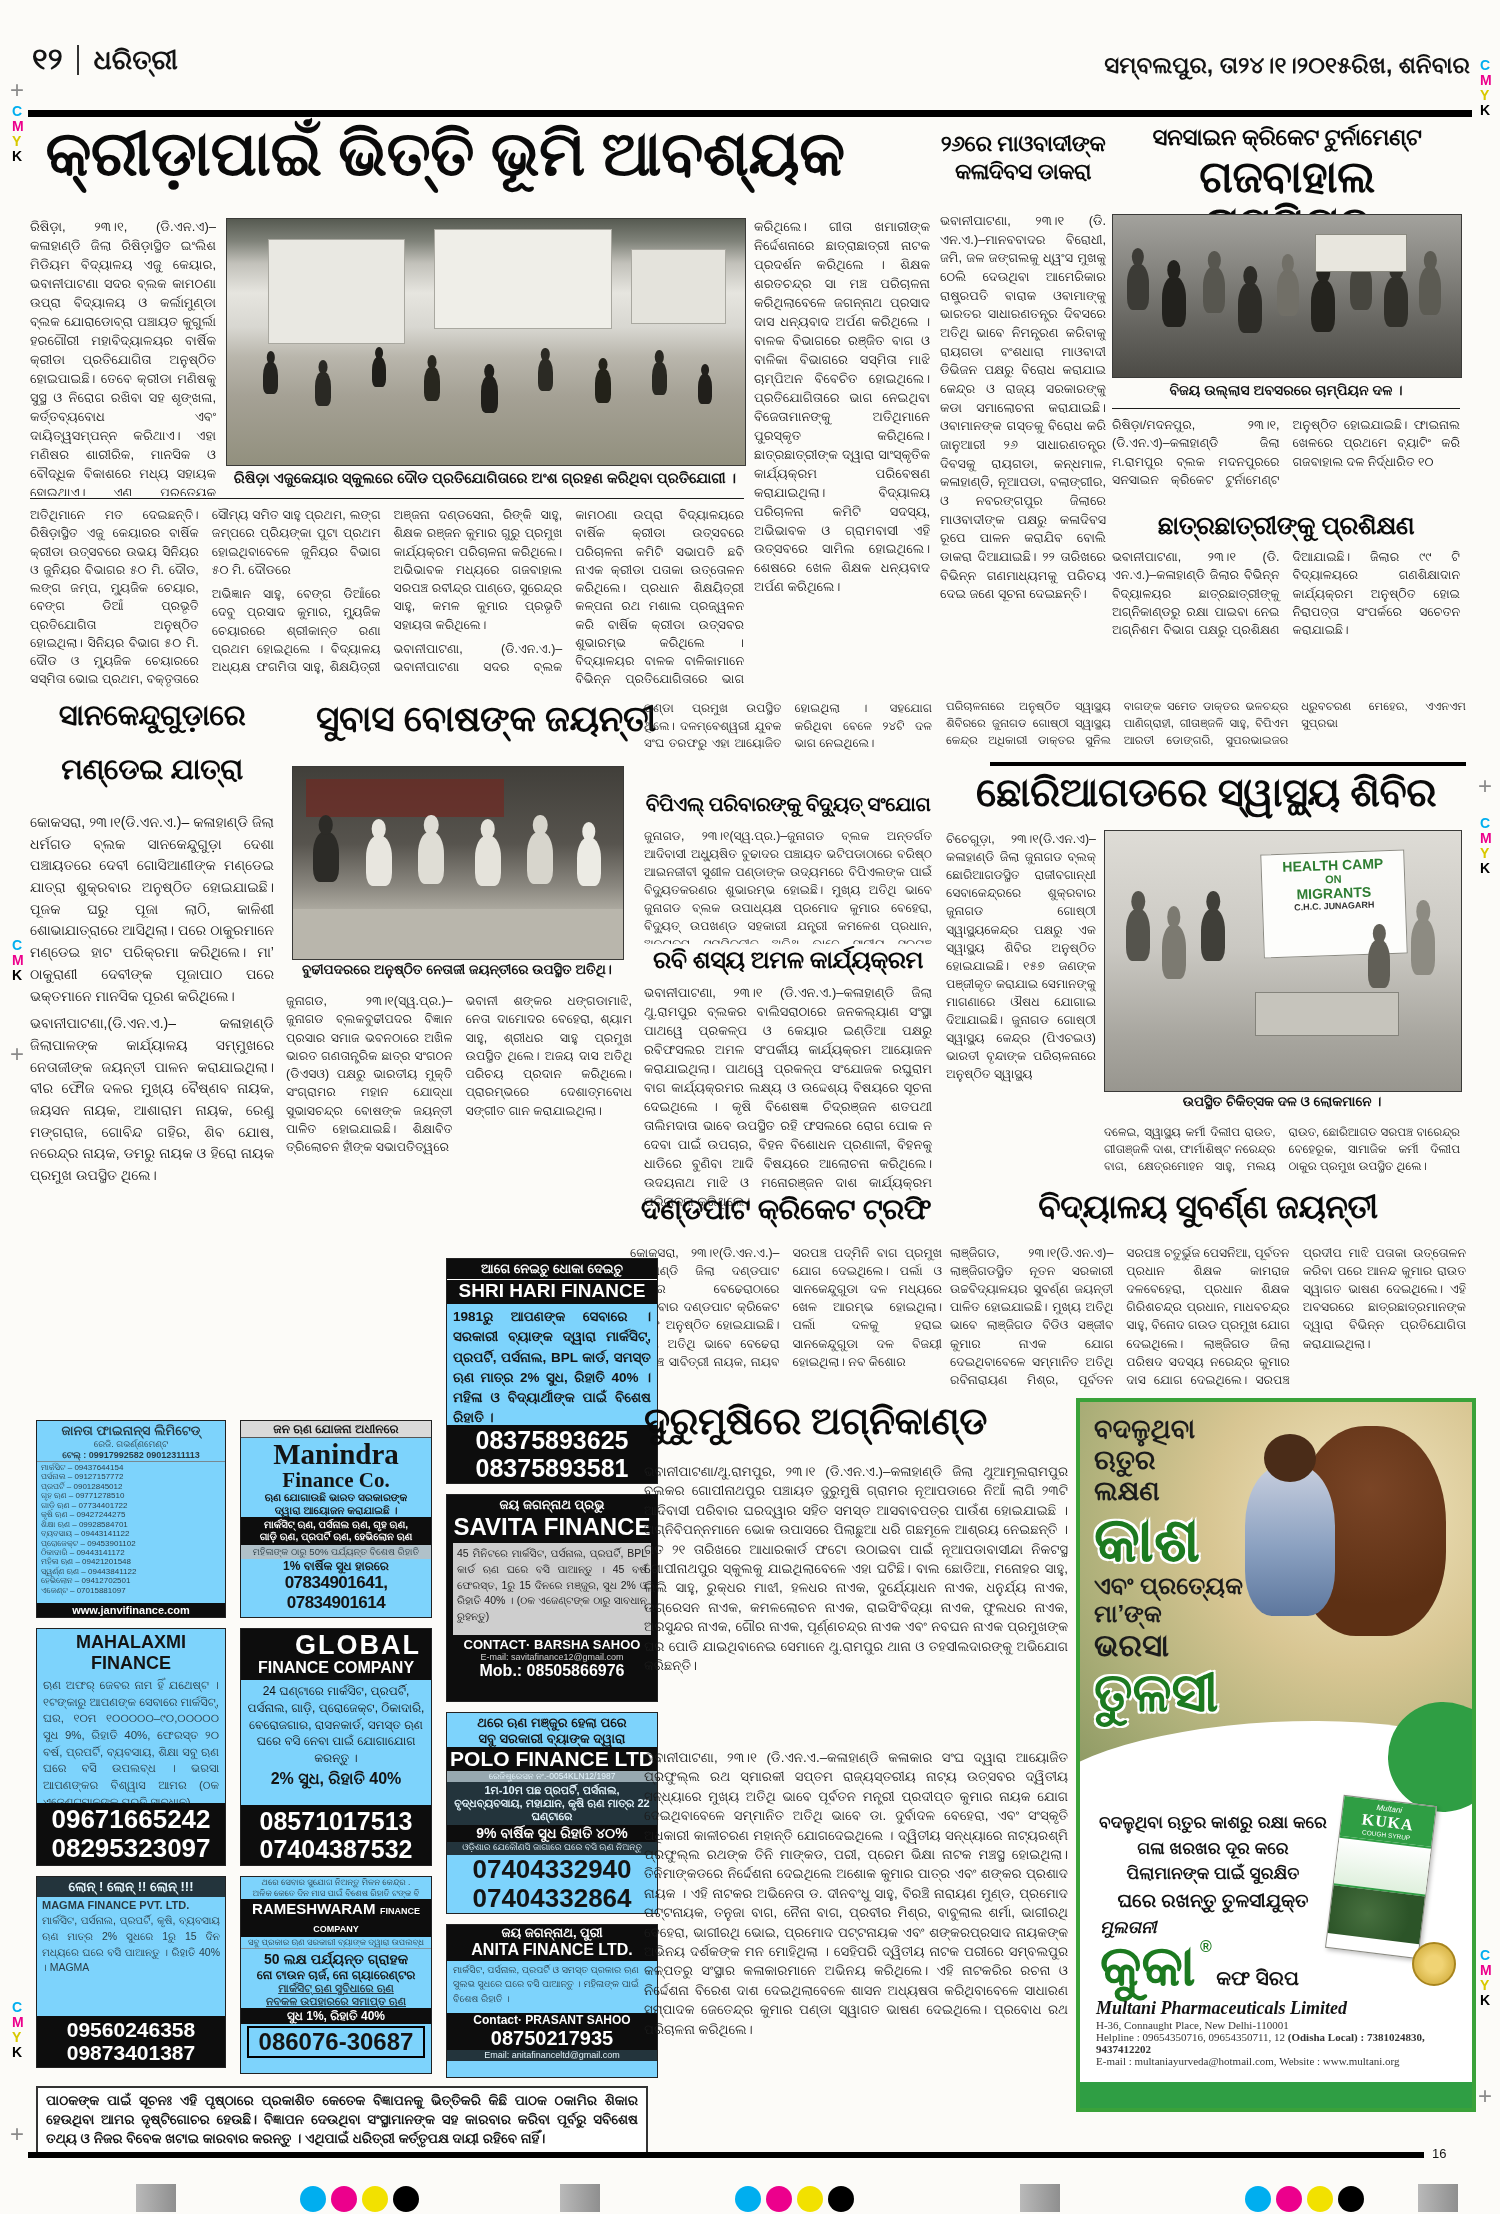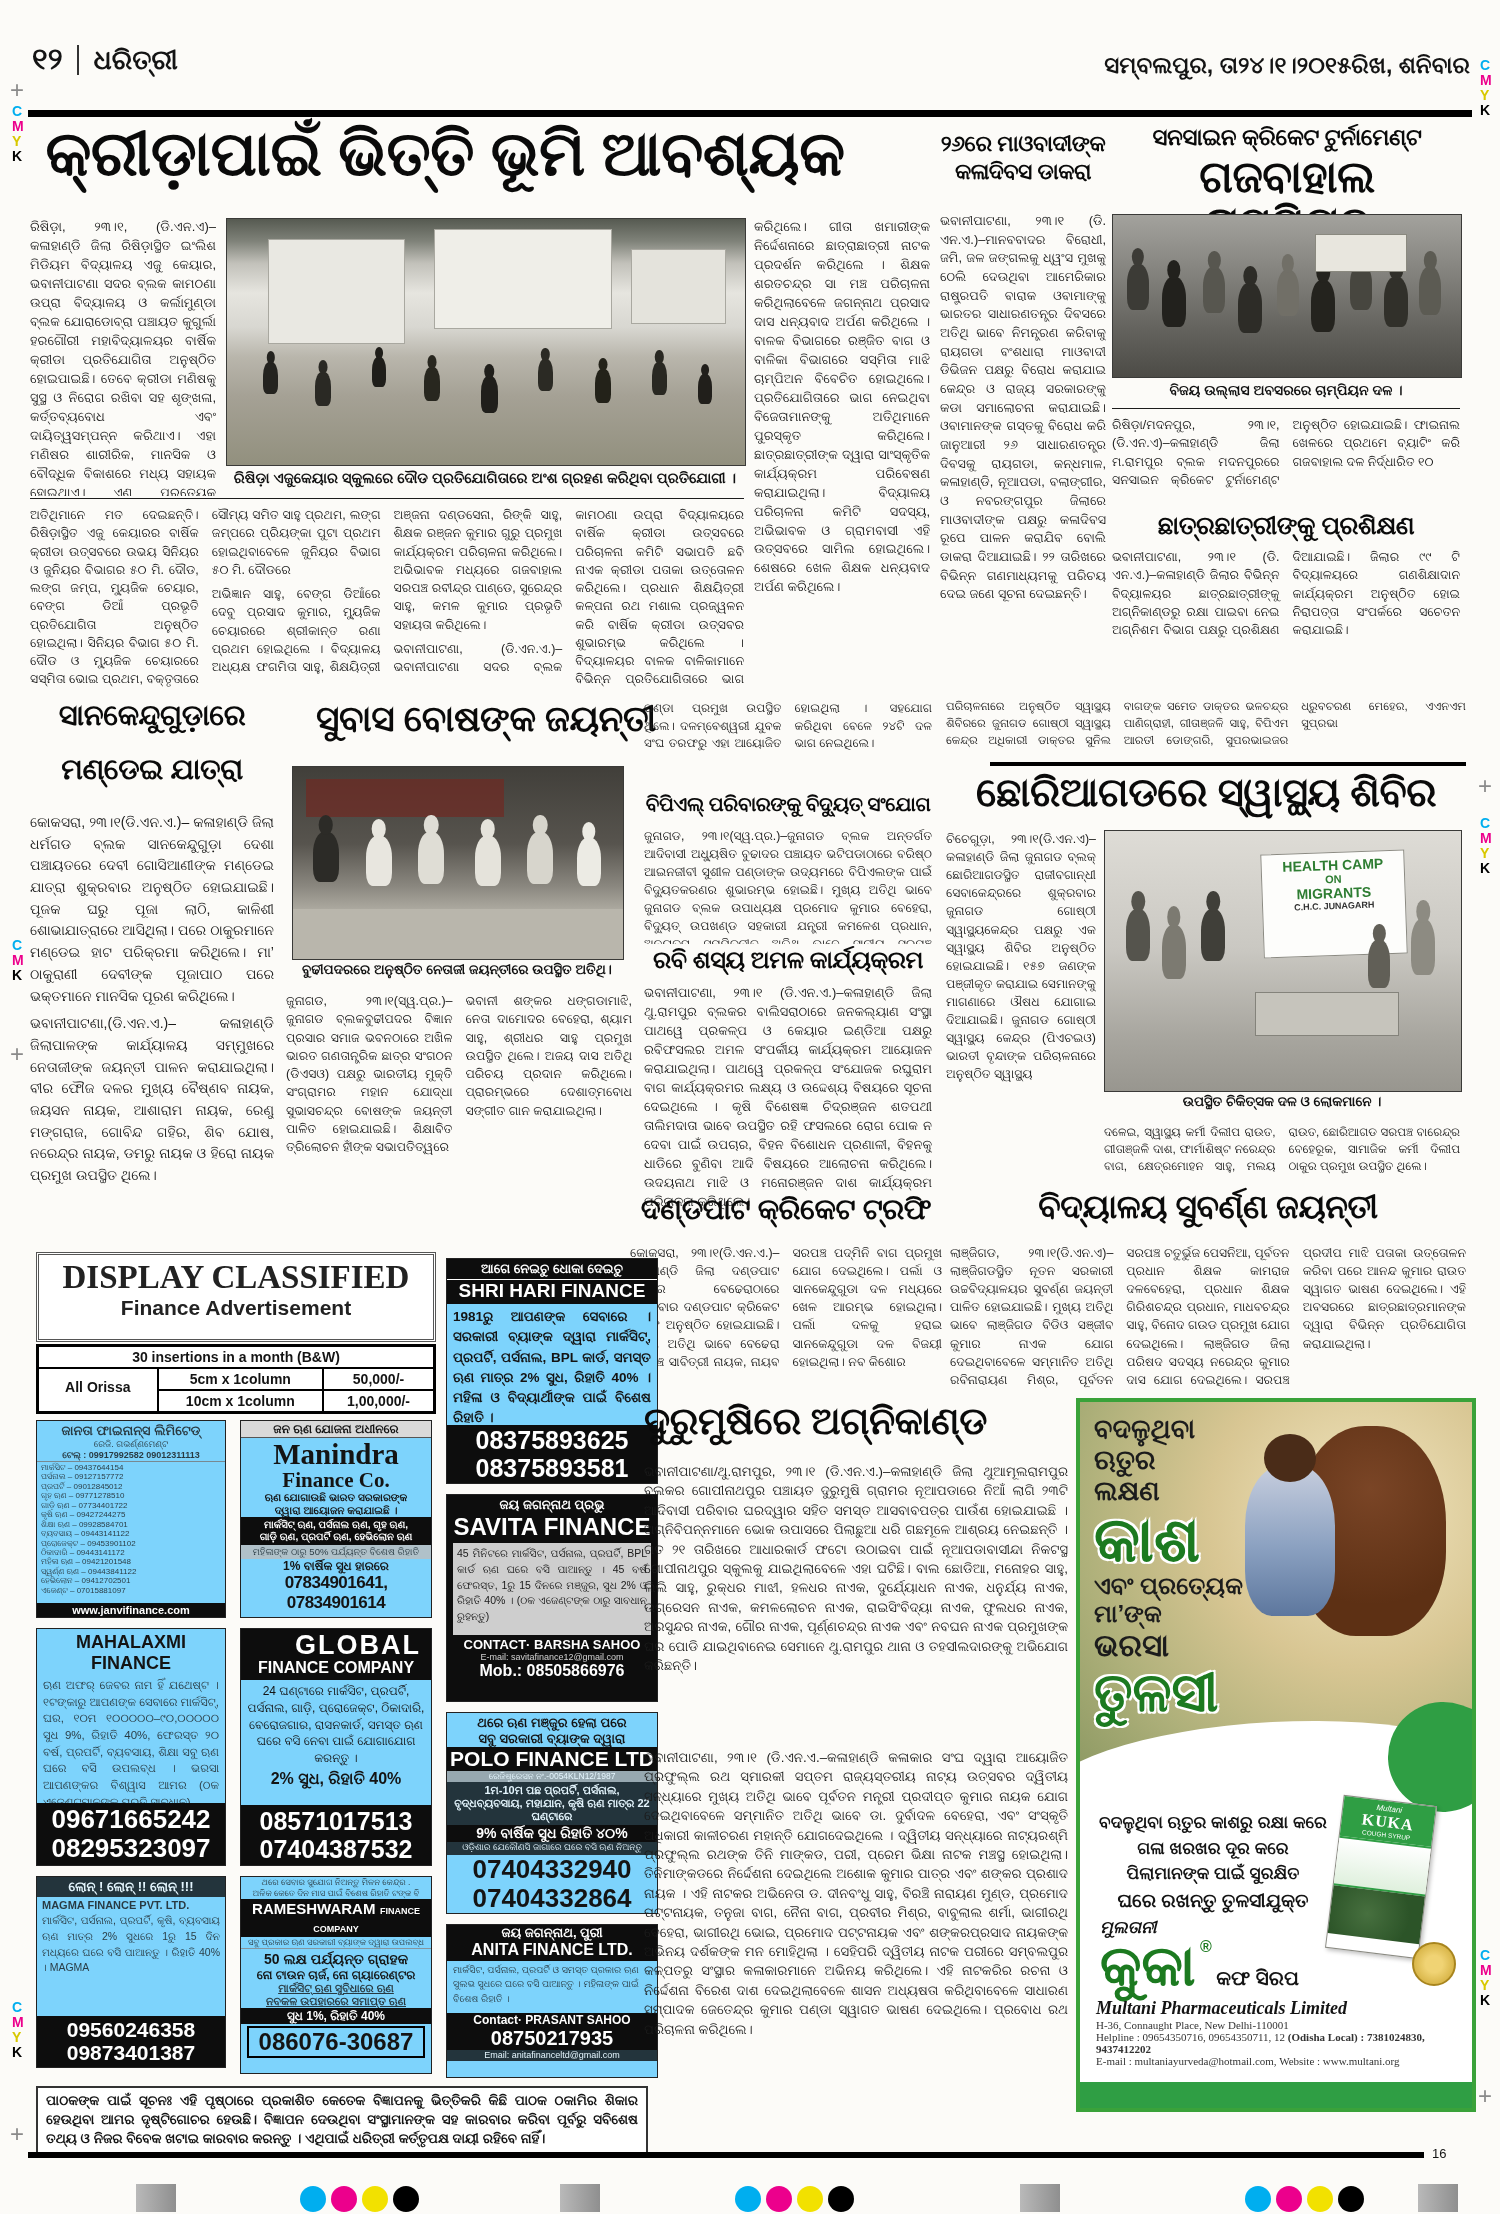--- a/index.html
+++ b/index.html
@@ -185,40 +185,20 @@
     <div class="abs" style="left:42%;top:62%;width:40%;height:16%;background:#c6c4bc;border:1px solid #84837b;"></div>
   </div>
   <div class="abs cap" style="left:1104px;top:1094px;width:356px;font-size:13.5px;">ଉପସ୍ଥିତ ଚିକିତ୍ସକ ଦଳ ଓ ଲୋକମାନେ ।</div>
   <div class="abs body-sm cols2" style="left:1104px;top:1124px;width:356px;height:64px;font-size:11.8px;">ଦଳେଇ, ସ୍ୱାସ୍ଥ୍ୟ କର୍ମୀ ଦିଲୀପ ରାଉତ, ଗୀତାଞ୍ଜଳି ଦାଶ, ଫାର୍ମାଶିଷ୍ଟ ନରେନ୍ଦ୍ର ବାଗ, କ୍ଷେତ୍ରମୋହନ ସାହୁ, ମଲୟ ରାଉତ, ଛୋରିଆଗଡ ସରପଞ୍ଚ ବାରେନ୍ଦ୍ର ବେହେରୂକ, ସାମାଜିକ କର୍ମୀ ଦିଲୀପ ଠାକୁର ପ୍ରମୁଖ ଉପସ୍ଥିତ ଥିଲେ।</div>
 
   <div class="abs headline ctr" style="left:630px;top:1194px;width:312px;font-size:29px;">ଦଣ୍ଡପାଟ କ୍ରିକେଟ ଟ୍ରଫି</div>
   <div class="abs headline ctr" style="left:950px;top:1190px;width:516px;font-size:33px;">ବିଦ୍ୟାଳୟ ସୁବର୍ଣ୍ଣ ଜୟନ୍ତୀ</div>
   <div class="abs body-sm cols2" style="left:630px;top:1244px;width:312px;height:148px;font-size:12.4px;">କୋକସରା, ୨୩।୧(ଡି.ଏନ.ଏ.)–କଳାହାଣ୍ଡି ଜିଲା ଦଣ୍ଡପାଟ ଅଞ୍ଚଳର ବେଢେରାଠାରେ ଶୁକ୍ରବାର ଦଣ୍ଡପାଟ କ୍ରିକେଟ ଟ୍ରଫି ଅନୁଷ୍ଠିତ ହୋଇଯାଇଛି। ମୁଖ୍ୟ ଅତିଥି ଭାବେ ବେଢେରା ସରପଞ୍ଚ ସାବିତ୍ରୀ ନାୟକ, ନାୟବ ସରପଞ୍ଚ ପଦ୍ମିନି ବାଗ ପ୍ରମୁଖ ଯୋଗ ଦେଇଥିଲେ। ପର୍ଲା ଓ ସାନକେନ୍ଦୁଗୁଡା ଦଳ ମଧ୍ୟରେ ଖେଳ ଆରମ୍ଭ ହୋଇଥିଲା। ପର୍ଲା ଦଳକୁ ହରାଇ ସାନକେନ୍ଦୁଗୁଡା ଦଳ ବିଜୟୀ ହୋଇଥିଲା। ନବ କିଶୋର</div>
   <div class="abs body-sm cols3" style="left:950px;top:1244px;width:516px;height:148px;font-size:12.4px;">ଲାଞ୍ଜିଗଡ, ୨୩।୧(ଡି.ଏନ.ଏ)–ଲାଞ୍ଜିଗଡସ୍ଥିତ ନୂତନ ସରକାରୀ ଉଚ୍ଚବିଦ୍ୟାଳୟର ସୁବର୍ଣ୍ଣ ଜୟନ୍ତୀ ପାଳିତ ହୋଇଯାଇଛି। ମୁଖ୍ୟ ଅତିଥି ଭାବେ ଲାଞ୍ଜିଗଡ ବିଡିଓ ସଞ୍ଜୀବ କୁମାର ନାଏକ ଯୋଗ ଦେଇଥିବାବେଳେ ସମ୍ମାନିତ ଅତିଥି ରବିନାରାୟଣ ମିଶ୍ର, ପୂର୍ବତନ ସରପଞ୍ଚ ଚତୁର୍ଭୁଜ ପେସନିଆ, ପୂର୍ବତନ ପ୍ରଧାନ ଶିକ୍ଷକ କାମରାଜ ଦଳବେହେରା, ପ୍ରଧାନ ଶିକ୍ଷକ ଗିରିଶଚନ୍ଦ୍ର ପ୍ରଧାନ, ମାଧବଚନ୍ଦ୍ର ସାହୁ, ବିନୋଦ ଗଉଡ ପ୍ରମୁଖ ଯୋଗ ଦେଇଥିଲେ। ଲାଞ୍ଜିଗଡ ଜିଲା ପରିଷଦ ସଦସ୍ୟ ନରେନ୍ଦ୍ର କୁମାର ଦାସ ଯୋଗ ଦେଇଥିଲେ। ସରପଞ୍ଚ ପ୍ରଦୀପ ମାଝି ପତାକା ଉତ୍ତୋଳନ କରିବା ପରେ ଆନନ୍ଦ କୁମାର ରାଉତ ସ୍ୱାଗତ ଭାଷଣ ଦେଇଥିଲେ। ଏହି ଅବସରରେ ଛାତ୍ରଛାତ୍ରମାନଙ୍କ ଦ୍ୱାରା ବିଭିନ୍ନ ପ୍ରତିଯୋଗିତା କରାଯାଇଥିଲା।</div>
 
-  <div class="abs" style="left:36px;top:1252px;width:394px;height:84px;border:3px double #555;background:#fff;text-align:center;">
-    <div class="serif b" style="font-size:33px;margin-top:4px;color:#222;">DISPLAY CLASSIFIED</div>
-    <div class="b" style="font-size:21px;color:#222;">Finance Advertisement</div>
-  </div>
-  <div class="abs" style="left:36px;top:1344px;width:394px;border:3px solid #000;background:#fff;font-size:14px;">
-    <div class="b ctr" style="border-bottom:2px solid #000;padding:2px 0;">30 insertions in a month (B&amp;W)</div>
-    <div style="display:flex;">
-      <div class="b ctr" style="width:30%;border-right:2px solid #000;padding:10px 0;">All Orissa</div>
-      <div style="width:70%;">
-        <div style="display:flex;border-bottom:2px solid #000;">
-          <div class="b ctr" style="width:60%;border-right:2px solid #000;padding:2px 0;">5cm x 1column</div>
-          <div class="b ctr" style="width:40%;padding:2px 0;">50,000/-</div>
-        </div>
-        <div style="display:flex;">
-          <div class="b ctr" style="width:60%;border-right:2px solid #000;padding:2px 0;">10cm x 1column</div>
-          <div class="b ctr" style="width:40%;padding:2px 0;">1,00,000/-</div>
-        </div>
-      </div>
-    </div>
-  </div>
 
   <div class="adbox" style="left:36px;top:1420px;width:188px;height:196px;">
     <div class="b ctr blur" style="font-size:13px;padding-top:2px;">ଜାନତା ଫାଇନାନ୍ସ ଲିମିଟେଡ୍</div>
     <div class="ctr blur" style="font-size:9px;">ରେଜି. ଗଭର୍ଣ୍ଣମେଣ୍ଟ</div>
     <div class="b ctr blur" style="font-size:9px;border-bottom:1px solid #777;">ଟେଲ୍ : 09917992582 09012311113</div>
     <div class="blur" style="font-size:8px;line-height:1.18;padding:1px 4px;">
       <div><span>ମାର୍କସିଟ</span> – <span>09437644154</span></div>
       <div><span>ପର୍ସନାଲ</span> – <span>09127157772</span></div>
       <div><span>ପ୍ରପର୍ଟି</span> – <span>09012845012</span></div>
       <div><span>ଗୃହ ଋଣ</span> – <span>09771278510</span></div>

